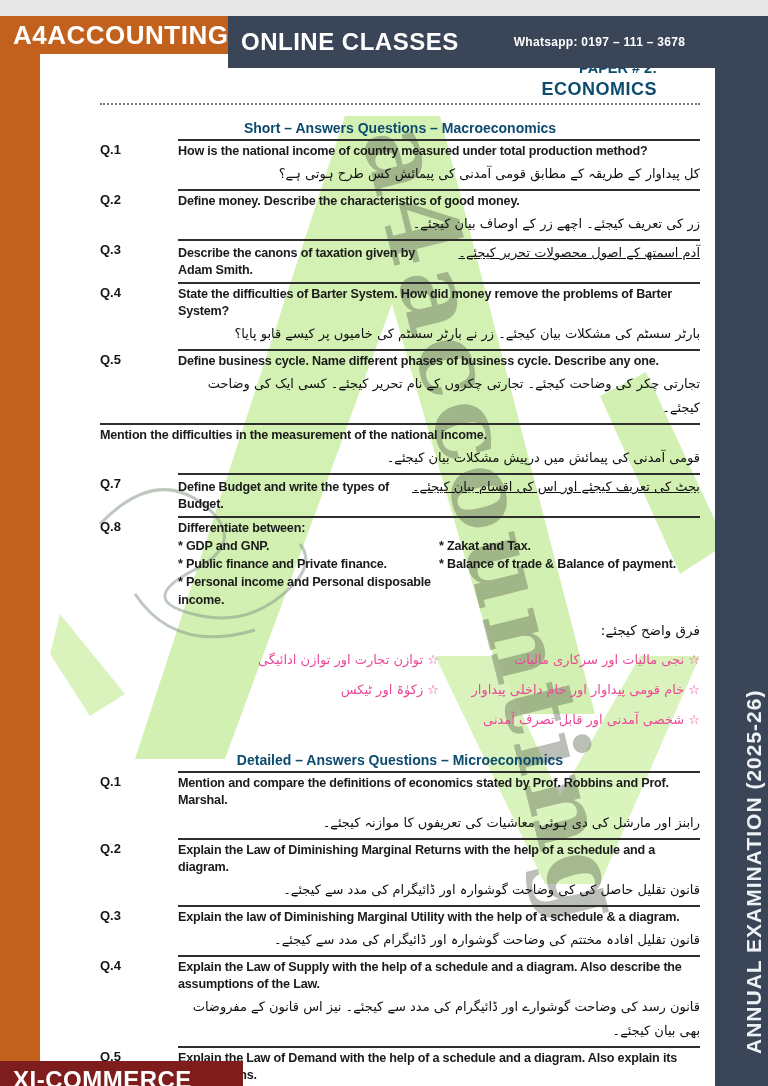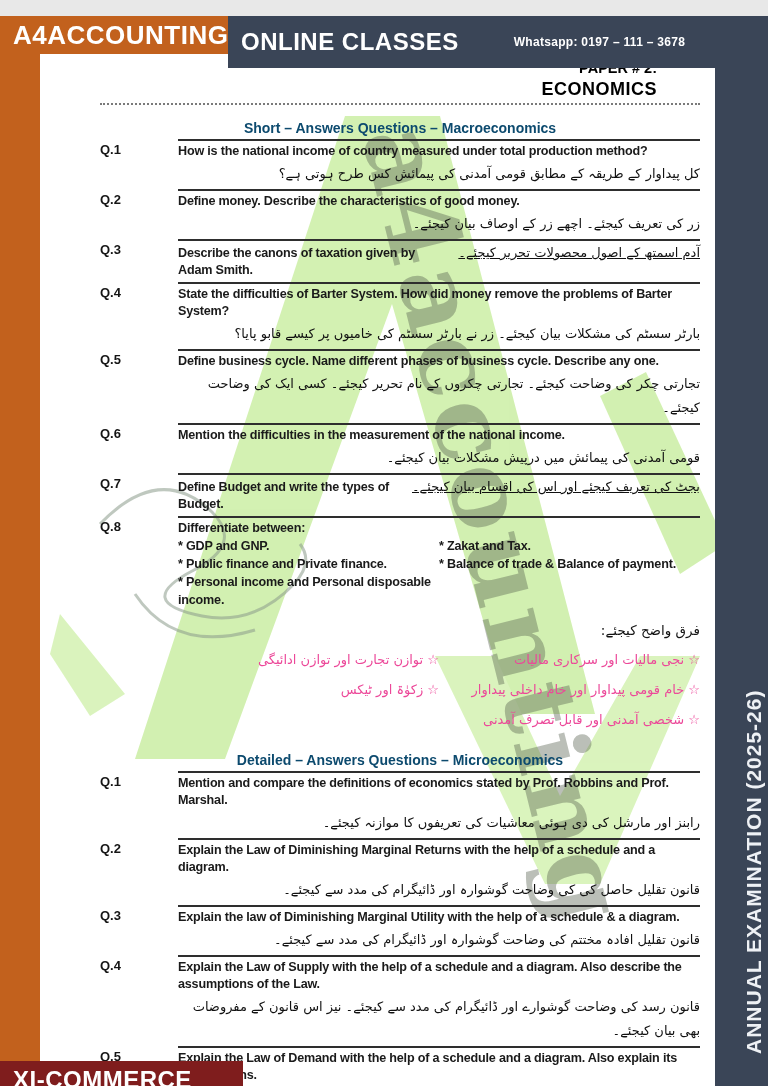--- a/index.html
+++ b/index.html
@@ -23,21 +23,21 @@
   .ftr-text{color:#fff;font-size:24px;font-weight:bold;letter-spacing:.5px;}
   .strip-bottom{position:absolute;left:0;top:1082px;width:100%;height:4px;background:#A04A12;z-index:7;}
   .vertical-label{position:absolute;right:9px;bottom:48px;height:450px;z-index:5;
                   writing-mode:vertical-rl;transform:rotate(180deg);
                   color:#eef1f5;font-size:21px;font-weight:bold;letter-spacing:1px;white-space:nowrap;
                   display:flex;align-items:center;}
   
   .page{position:absolute;left:40px;top:38px;width:675px;height:1007px;background:#fff;z-index:4;}
   .wm{position:absolute;left:0;top:0;width:675px;height:1007px;z-index:1;pointer-events:none;}
   .content{position:relative;z-index:2;}
-  .paper-head{text-align:right;padding:5px 58px 0 0;color:#000000;}
+  .paper-head{text-align:right;padding:5px 58px 0 0;color:#0c4a6e;}
   .paper-no{font-size:14.5px;font-weight:bold;line-height:19px;}
   .paper-subject{font-size:18px;font-weight:bold;line-height:22px;letter-spacing:.5px;}
   .dotted-rule{margin:3px 15px 0 60px;border-top:2px dotted #7a7a7a;height:0;}
   .sec-title{margin:15px 15px 3px 60px;text-align:center;font-size:14px;font-weight:bold;color:#0c4a6e;}
   .sec-title.second{margin-top:14px;}
   .q-row{display:flex;padding:0 15px 0 60px;}
   .q-label{width:78px;flex:none;font-size:13px;font-weight:bold;color:#151515;padding-top:3px;}
   .q-body{flex:1;border-top:2px solid #2e2e2e;padding:2px 0 3px 0;min-width:0;}
   .q-en-line{display:flex;justify-content:space-between;align-items:baseline;gap:10px;}
   .q-en{font-size:12.6px;font-weight:bold;color:#1a1a1a;line-height:17px;letter-spacing:-.2px;}
@@ -149,21 +149,20 @@
         <span class="q-en">Define business cycle. Name different phases of business cycle. Describe any one.</span>
 
       </div>
 
       <div class="q-ur">تجارتی چکر کی وضاحت کیجئے۔ تجارتی چکروں کے نام تحریر کیجئے۔ کسی ایک کی وضاحت کیجئے۔</div>
 
     </div>
   </div>
 
   <div class="q-row">
-    <div class="q-label">Q.6</div>
     <div class="q-body">
       <div class="q-en-line">
         <span class="q-en">Mention the difficulties in the measurement of the national income.</span>
 
       </div>
 
       <div class="q-ur">قومی آمدنی کی پیمائش میں درپیش مشکلات بیان کیجئے۔</div>
 
     </div>
   </div>

